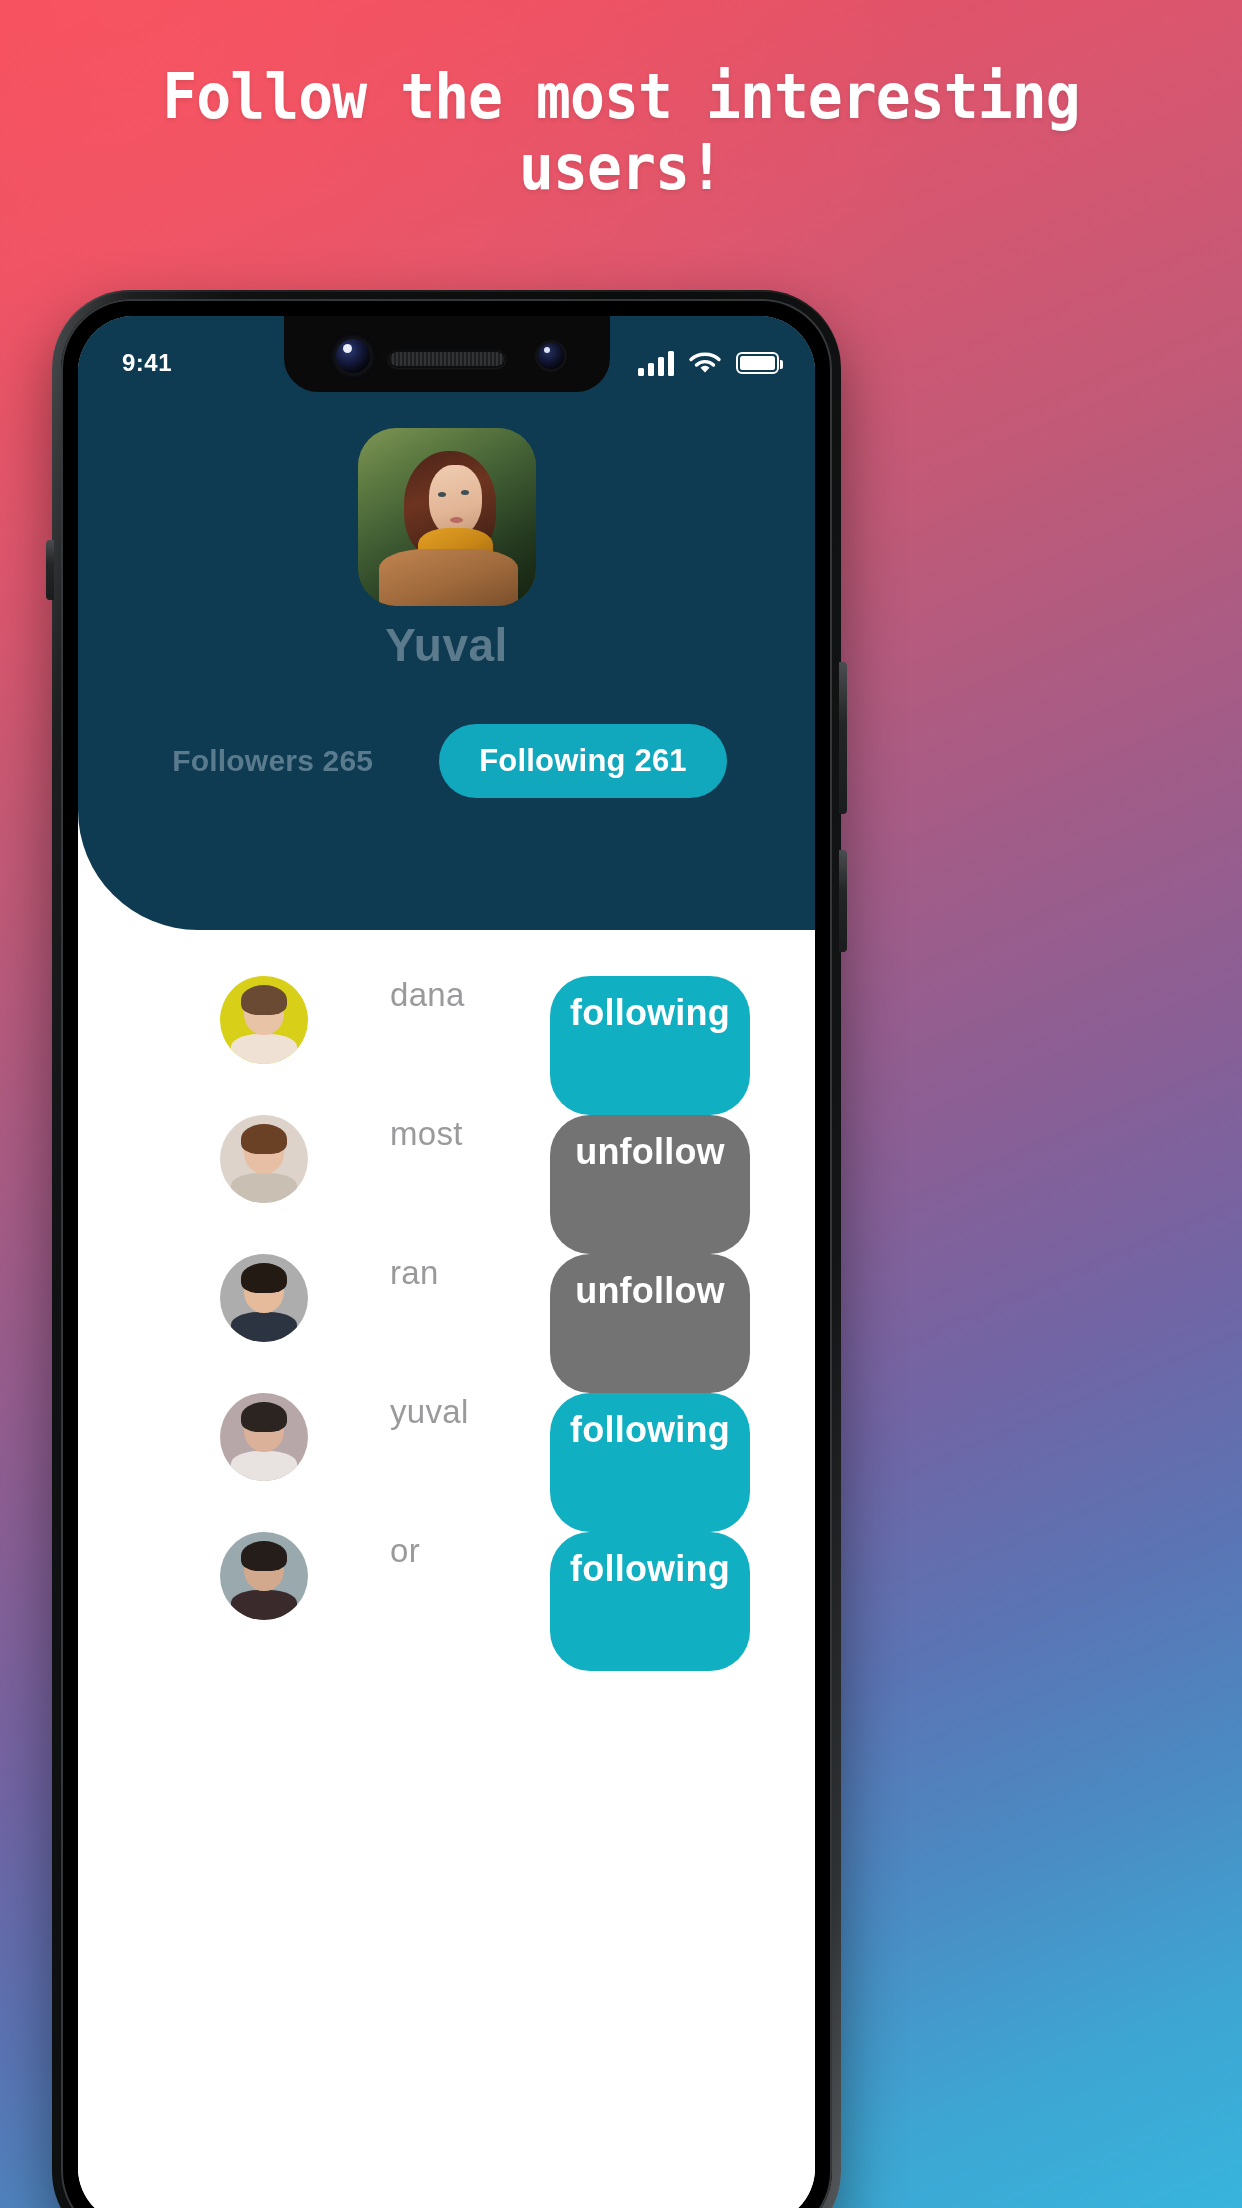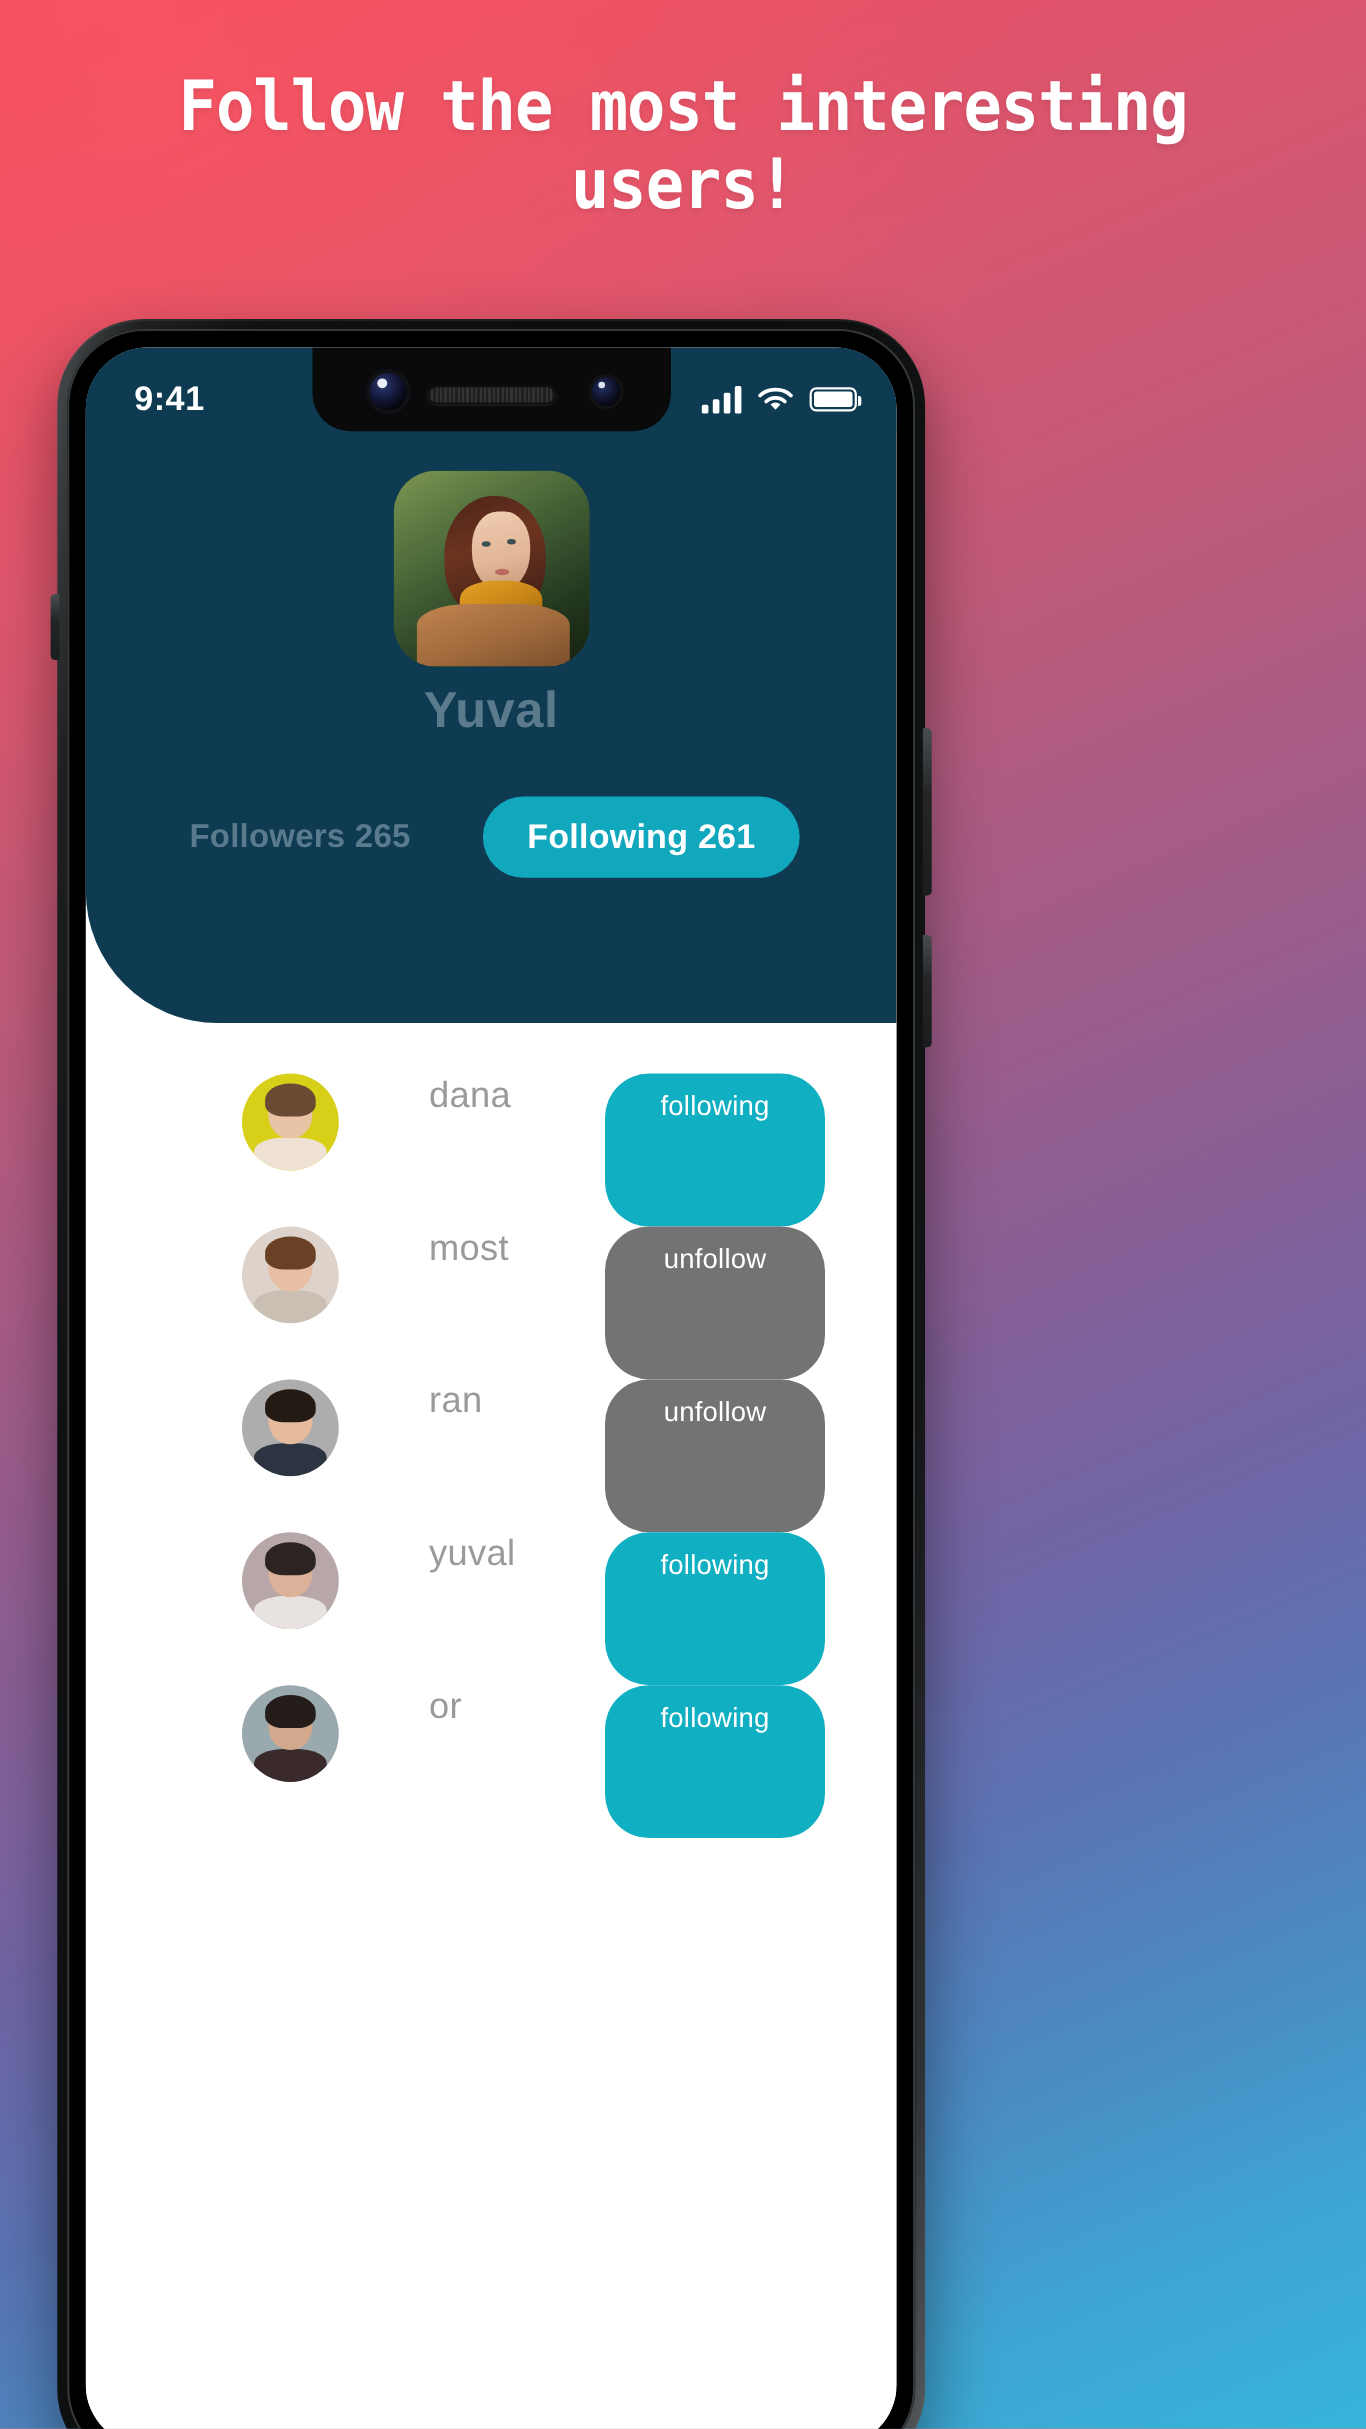--- a/index.html
+++ b/index.html
@@ -138,21 +138,21 @@
   #statusbar {
     position: absolute; top: 0; left: 0; right: 0;
     height: 76px;
     z-index: 4;
     display: flex; align-items: center;
     justify-content: space-between;
     padding: 18px 36px 0 44px;
     color: #ffffff;
   }
   #clock {
-    font-size: 31px; font-weight: bold;
+    font-size: 24px; font-weight: bold;
     letter-spacing: 0.5px;
   }
   #status-icons { display: flex; align-items: center; gap: 14px; }
   #sig { display: flex; align-items: flex-end; gap: 4px; height: 26px; }
   #sig i { display:block; width: 6px; background: #fff; border-radius: 1.5px; }
   #sig i:nth-child(1){ height: 8px; }
   #sig i:nth-child(2){ height: 13px; }
   #sig i:nth-child(3){ height: 19px; }
   #sig i:nth-child(4){ height: 25px; }
   #battery {
@@ -307,22 +307,22 @@
   .row-name {
     margin-left: 82px;
     width: 150px;
     color: #9a9a9d;
     font-size: 33px;
     letter-spacing: 0.3px;
   }
   .row-btn {
     margin-left: 10px;
     border-radius: 40px;
-    font-size: 25px;
-    font-weight: normal;
+    font-size: 36px;
+    font-weight: bold;
     color: #ffffff;
     padding: 16px 0;
     width: 200px;
     text-align: center;
     letter-spacing: 0.2px;
   }
   .row-btn.following { background: #11AFC2; }
   .row-btn.unfollow  { background: #737373; }
 </style>
 </head>

